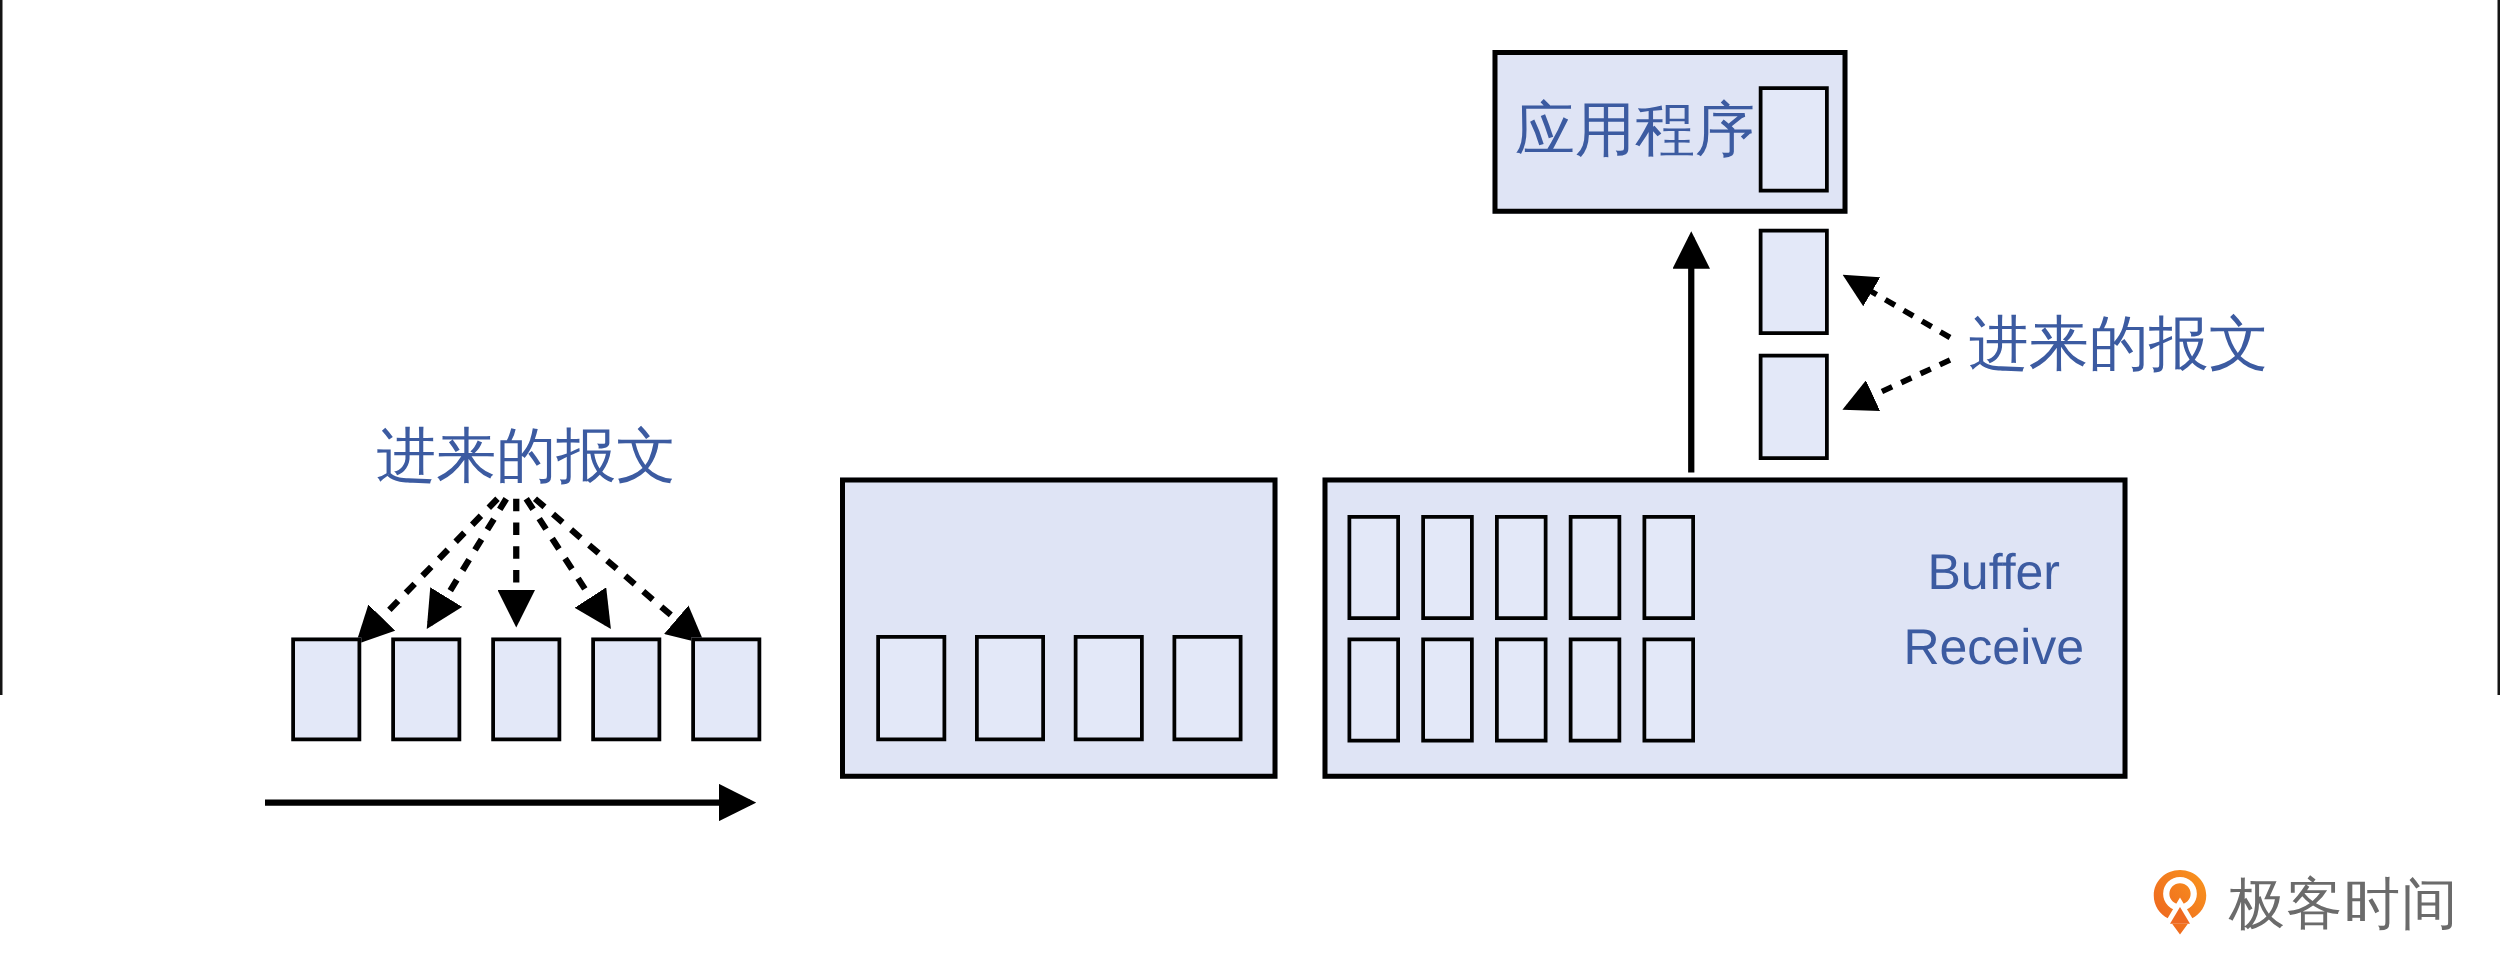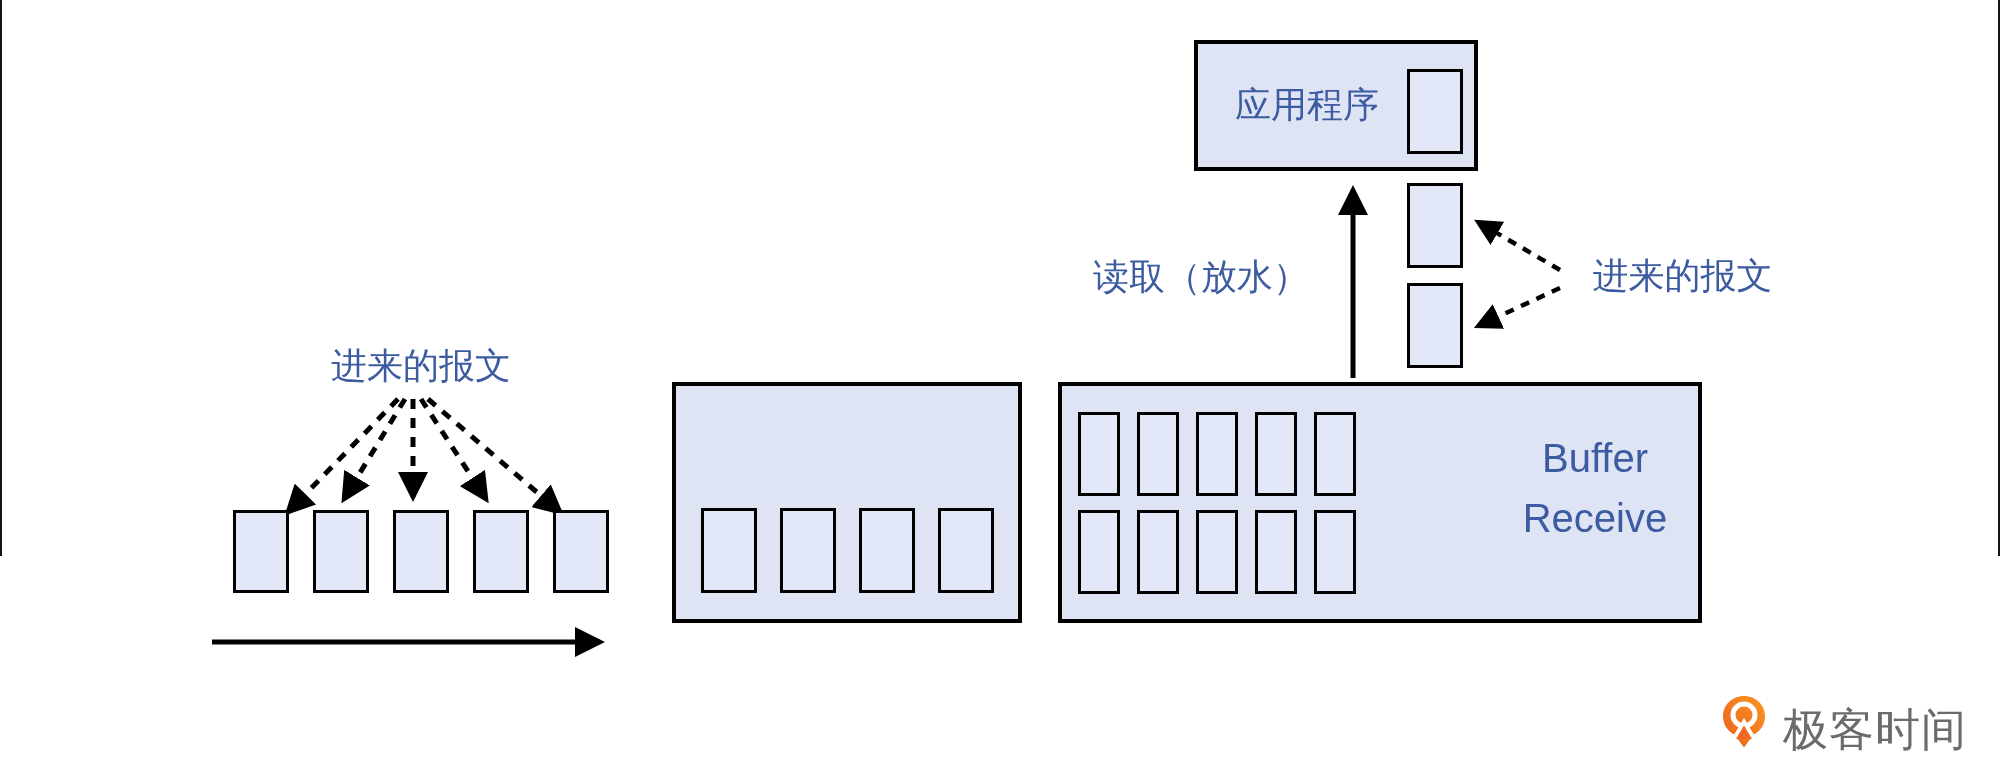--- a/index.html
+++ b/index.html
@@ -6,21 +6,21 @@
   .canvas{
     position:relative;width:2000px;height:778px;background:#fff;
     font-family:"Liberation Sans",sans-serif;overflow:hidden;
   }
   .edge-line{position:absolute;top:0;width:2px;height:556px;background:#141414;}
   .edge-line.left{left:0;}
   .edge-line.right{left:1998px;}
 
   .label{
     position:absolute;color:var(--text-blue,#3c5ba1);
-    font-size:36px;line-height:42px;white-space:nowrap;text-align:center;
+    font-size:48px;line-height:42px;white-space:nowrap;text-align:center;
   }
 
   .bigbox{
     position:absolute;background:var(--container-fill,#dfe4f5);
     border:4px solid #000;box-sizing:border-box;
   }
   .slot{
     background:var(--slot-fill,#e3e8f8);
     border:3px solid #000;box-sizing:border-box;flex:0 0 auto;
   }
@@ -33,21 +33,21 @@
   .receive-title{
     position:absolute;left:1480px;top:428px;width:230px;text-align:center;
     color:var(--text-blue,#3c5ba1);font-size:40px;line-height:60px;
   }
   .app-title{left:1212px;top:84px;width:190px;}
   .incoming-label{left:261px;top:345px;width:320px;}
   .write-label{left:247px;top:664px;width:320px;}
   .read-label{left:1041px;top:256px;width:320px;}
   .taken-label{left:1575px;top:255px;width:215px;}
 
-  .logo{position:absolute;left:1722px;top:694px;display:flex;align-items:flex-end;gap:17px;}
+  .logo{position:absolute;left:1722px;top:694px;display:flex;align-items:center;gap:17px;font-family:Liberation Serif, serif;}
   .logo-text{
     color:var(--logo-gray,#6b6b6b);font-size:45px;line-height:45px;
     letter-spacing:1px;white-space:nowrap;
   }
 </style>
 </head>
 <body>
 
 <div class="canvas">
 
@@ -113,21 +113,20 @@
     <div class="slot" style="width:42px;height:84px;"></div>
     <div class="slot" style="width:42px;height:84px;"></div>
     <div class="slot" style="width:42px;height:84px;"></div>
     <div class="slot" style="width:42px;height:84px;"></div>
   </div>
 
   <div class="bigbox" style="left:1194px;top:40px;width:284px;height:131px;"></div>
   <div class="label app-title">应用程序</div>
   <div class="slot abs" style="left:1407px;top:69px;width:56px;height:85px;"></div>
 
-  <div class="label read-label">读取（放水）</div>
   <div class="slot abs" style="left:1407px;top:183px;width:56px;height:85px;"></div>
   <div class="slot abs" style="left:1407px;top:283px;width:56px;height:85px;"></div>
   <div class="label taken-label">进来的报文</div>
 
   <div class="logo">
     <svg width="44" height="58" viewBox="0 0 44 56">
       <defs>
         <linearGradient id="og" x1="0" y1="1" x2="1" y2="0">
           <stop offset="0" stop-color="#ec5f1f"></stop>
           <stop offset="1" stop-color="#f9961e"></stop>

